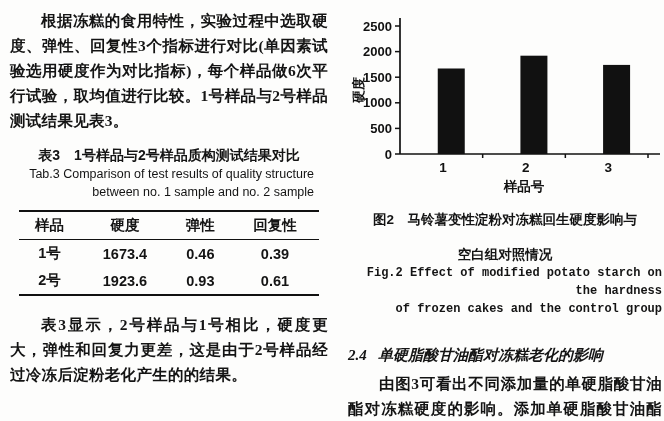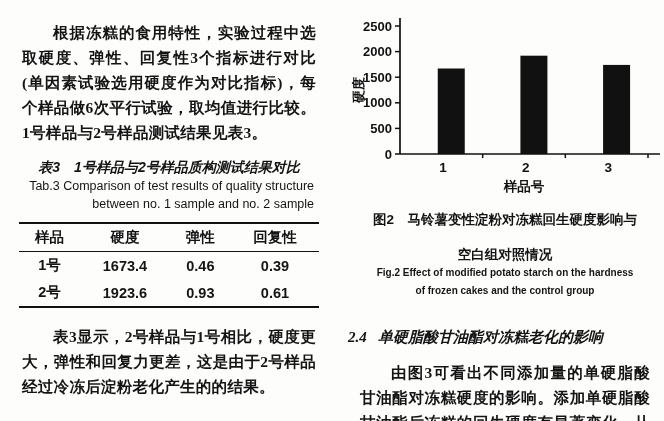--- a/index.html
+++ b/index.html
@@ -21,32 +21,32 @@
     padding:4px 2px 0 10px;
   }
   .sec-h {
     margin:0 0 5px 0;
     font-family:"Liberation Sans", sans-serif;
     font-size:15.5px; font-weight:700; line-height:22px;
   }
   .sec-h .num { display:inline-block; min-width:30px; }
   .sec-h.kai { font-family:"Liberation Serif", serif; font-style:italic; font-size:15px; margin-top:6px; }
   .para {
-    margin:12px;
+    margin:0;
     font-size:15.5px; font-weight:600;
     line-height:25px;
     text-align:justify;
     text-indent:2em;
     letter-spacing:0.3px;
   }
   .tbl-cap-zh {
     margin-top:13px;
     text-align:center;
     font-family:"Liberation Sans", sans-serif;
-    font-size:14px; font-weight:700; line-height:19px;font-style:italic;
+    font-size:14px; font-weight:700; line-height:19px;
   }
   .tbl-cap-en {
     text-align:right;
     font-family:"Liberation Sans", sans-serif;
     font-size:12.5px; font-weight:400; line-height:18px;
     padding:0 14px;
   }
   table.qtable {
     width:300px;
     margin:9px auto 8px auto;
@@ -60,23 +60,23 @@
   table.qtable th, table.qtable td { text-align:center; padding:4px 2px; font-weight:700; }
   .after-table { margin-top:16px; }
   .chart-wrap { width:312px; }
   .fig-cap-zh {
     margin-top:6px;
     text-align:center;
     font-family:"Liberation Sans", sans-serif;
     font-size:13.5px; font-weight:700; line-height:19px;
   }
   .fig-cap-en {
-    text-align:center;
-    font-family:Liberation Sans, sans-serif;
-    font-size:10px; font-weight:700; line-height:18px;
+    text-align:right;
+    font-family:Liberation Mono, monospace;
+    font-size:12px; font-weight:700; line-height:18px;
   }
   .sec24-block { margin-top:26px; }
 </style>
 </head>
 <body>
 
 <div class="page">
 
   <div class="col-left">
 

